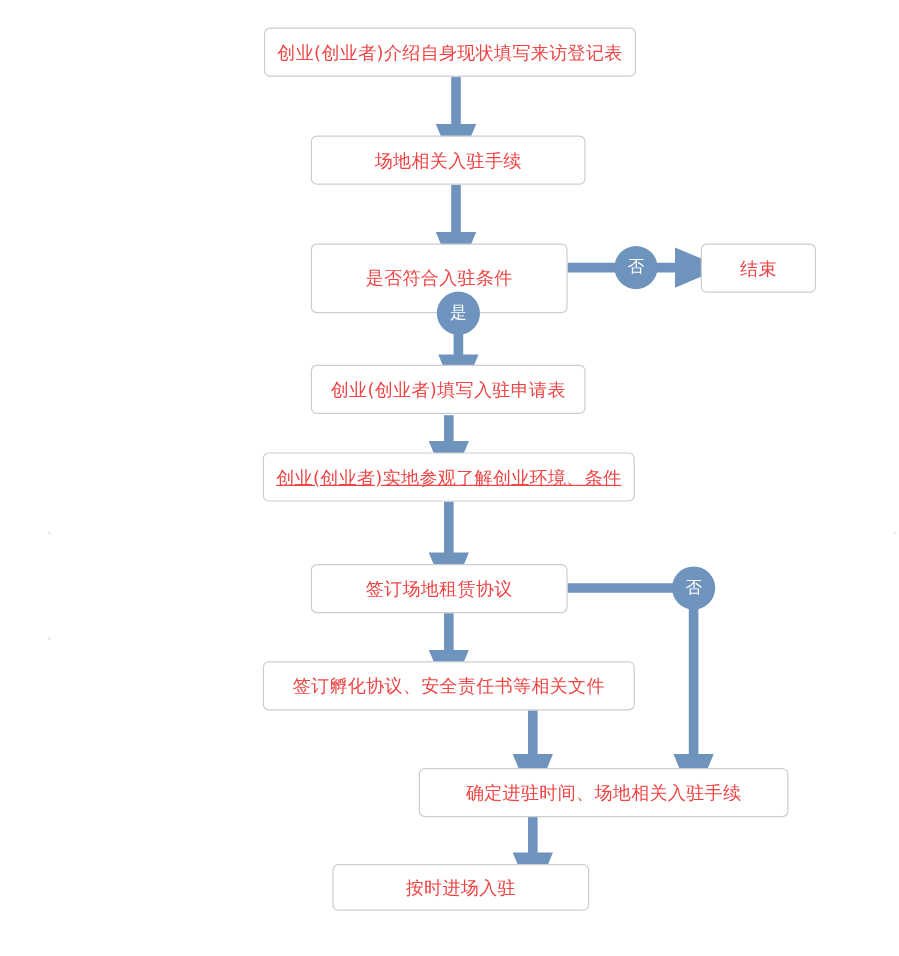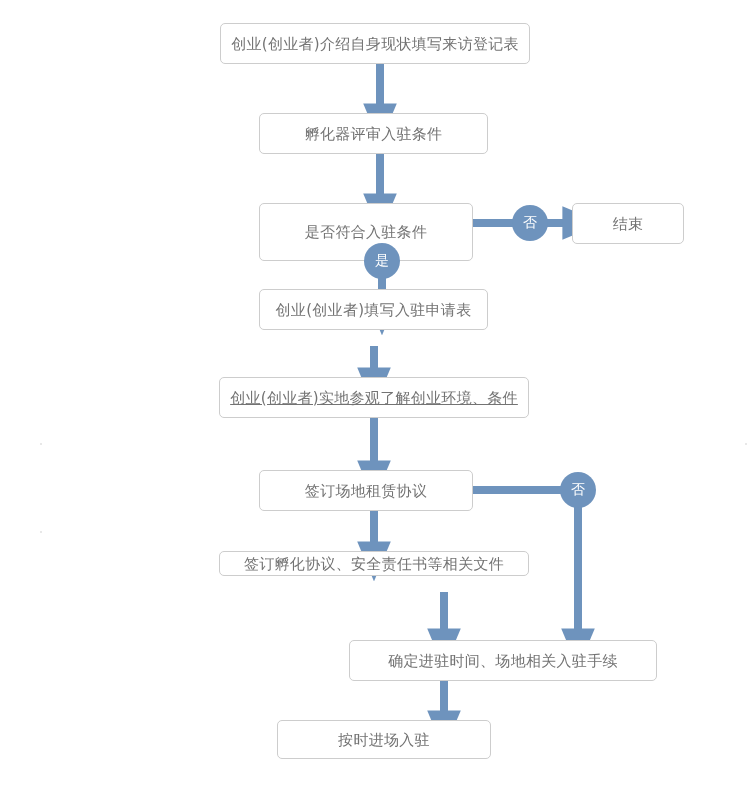--- a/index.html
+++ b/index.html
@@ -28,21 +28,21 @@
   }
   .node {
     position: absolute;
     box-sizing: border-box;
     background: #ffffff;
     border: 1px solid #cdcdcd;
     border-radius: 5px;
     display: flex;
     align-items: center;
     justify-content: center;
-    color: #737373;
+    color: #ef4444;
     font-size: 15px;
     line-height: 1.2;
     letter-spacing: 0.3px;
     white-space: nowrap;
     font-family: "DejaVu Sans", "Liberation Sans", sans-serif;
   }
   .branch-label {
     position: absolute;
     box-sizing: border-box;
     background: #6e93bd;
@@ -117,44 +117,44 @@
 
   <div class="stray-dot" style="left:40px; top:443px;"></div>
   <div class="stray-dot" style="left:40px; top:531px;"></div>
   <div class="stray-dot" style="left:745px; top:443px;"></div>
 
   <div class="node" style="left:220px; top:23px; width:310px; height:41px;">
     <span>创业(创业者)介绍自身现状填写来访登记表</span>
   </div>
 
   <div class="node" style="left:259px; top:113px; width:229px; height:41px;">
-    <span>孵化器评审入驻条件</span>
+    <span>场地相关入驻手续</span>
   </div>
 
   <div class="node" style="left:259px; top:203px; width:214px; height:58px;">
     <span>是否符合入驻条件</span>
   </div>
 
-  <div class="node" style="left:572px; top:203px; width:112px; height:41px;">
+  <div class="node" style="left:584px; top:203px; width:96px; height:41px;">
     <span>结束</span>
   </div>
 
-  <div class="node" style="left:259px; top:289px; width:229px; height:41px;">
+  <div class="node" style="left:259px; top:304px; width:229px; height:41px;">
     <span>创业(创业者)填写入驻申请表</span>
   </div>
 
   <div class="node" style="left:219px; top:377px; width:310px; height:41px;text-decoration:underline;">
     <span>创业(创业者)实地参观了解创业环境、条件</span>
   </div>
 
   <div class="node" style="left:259px; top:470px; width:214px; height:41px;justify-content:center;">
     <span>签订场地租赁协议</span>
   </div>
 
-  <div class="node" style="left:219px; top:551px; width:310px; height:25px;text-align:center;">
+  <div class="node" style="left:219px; top:551px; width:310px; height:41px;text-align:center;">
     <span>签订孵化协议、安全责任书等相关文件</span>
   </div>
 
   <div class="node" style="left:349px; top:640px; width:308px; height:41px;">
     <span>确定进驻时间、场地相关入驻手续</span>
   </div>
 
   <div class="node" style="left:259px; top:720px; width:214px; height:39px;margin-left:18px;">
     <span>按时进场入驻</span>
   </div>

